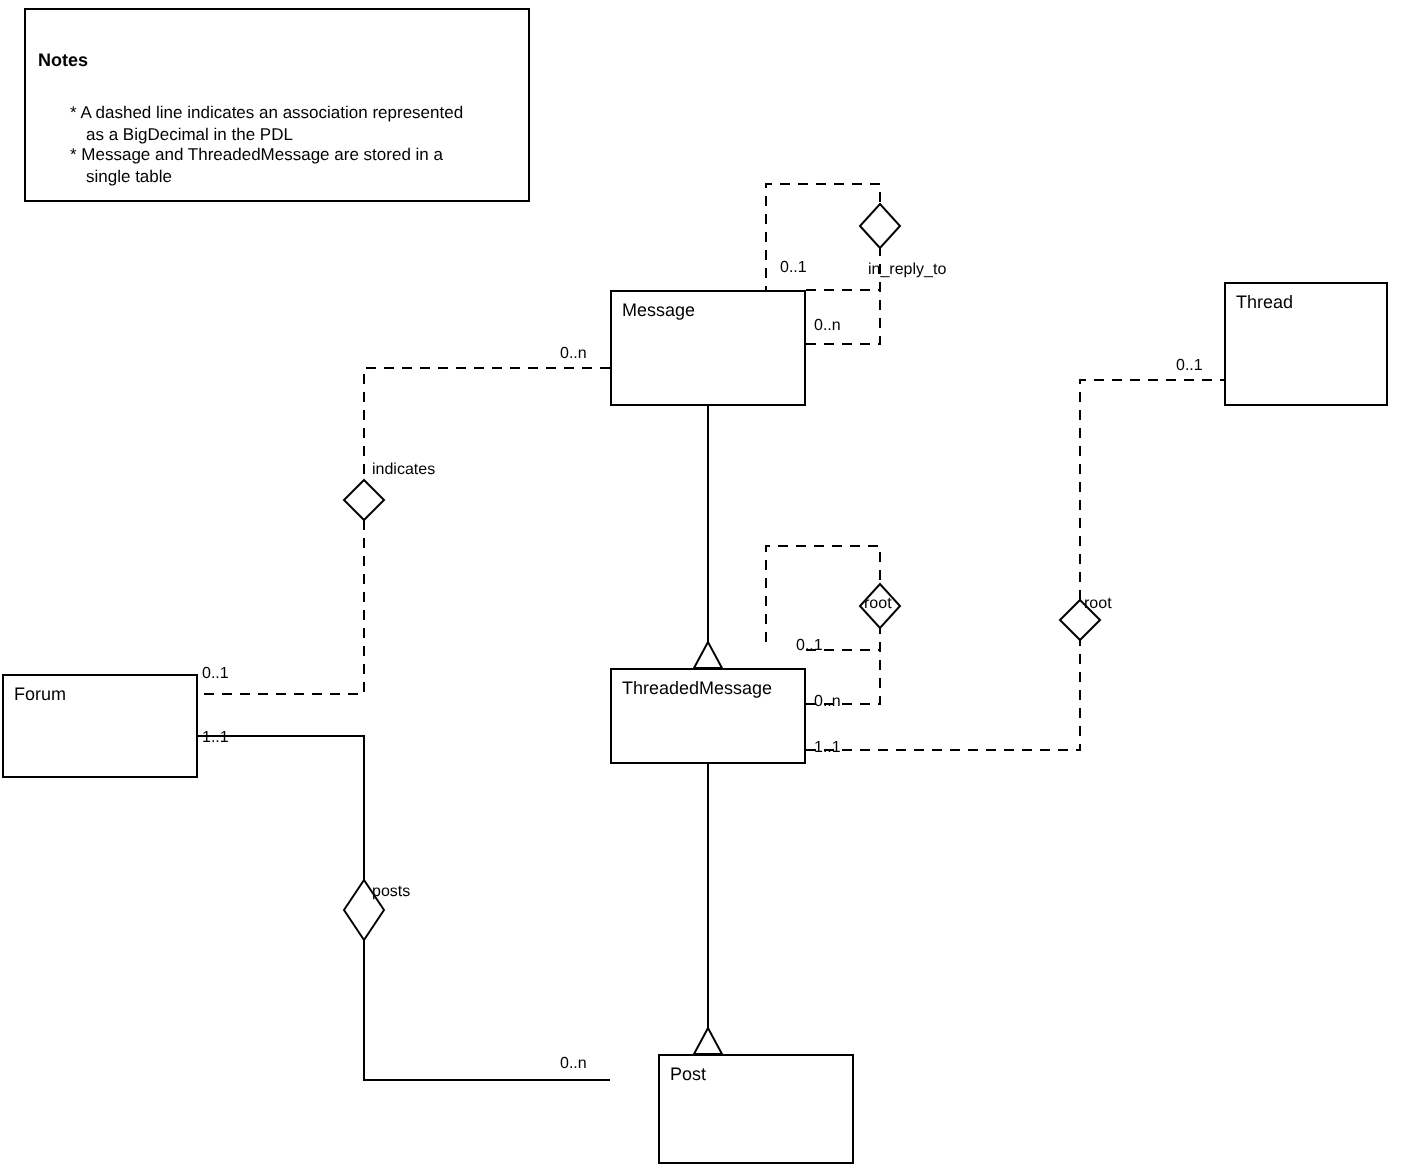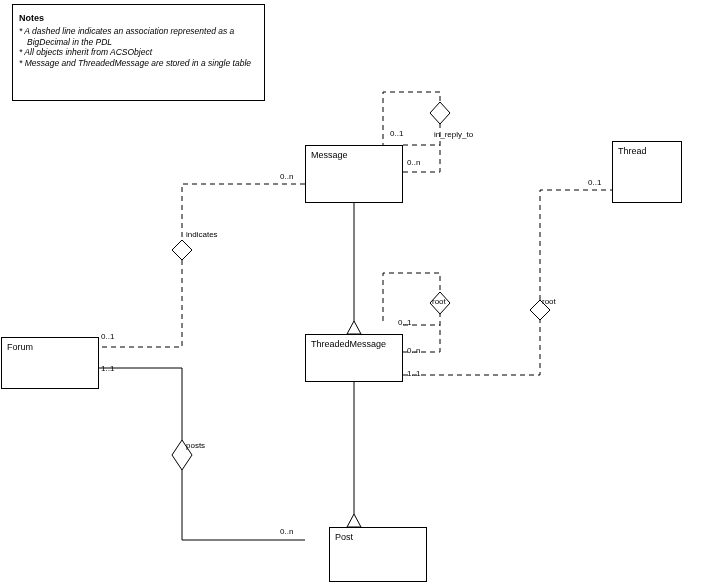--- a/index.html
+++ b/index.html
@@ -41,27 +41,26 @@
     position: absolute;
     box-sizing: border-box;
     border: 1px solid #000000;
     background: #ffffff;
     padding: 4px 6px 5px 6px;
   }
   .note-title {
     font-size: 9px;
     font-weight: bold;
     color: #000000;
-    margin: 4px 0 3px 0;
+    margin: 16px 0 3px 0;
   }
   .note-list {
-    margin: 0;
+    margin: 16px;
     padding: 0;
     list-style: none;
-    font-style: italic;
   }
   .note-list li {
     font-size: 8.5px;
     line-height: 10.5px;
     color: #000000;
     padding-left: 8px;
     text-indent: -8px;
   }
   .note-list li::before {
     content: "* ";
@@ -114,30 +113,29 @@
       <polygon points="430,303 440,314 450,303 440,292" fill="#ffffff"></polygon>
       <polygon points="540,300 550,310 540,320 530,310" fill="#ffffff"></polygon>
       <polygon points="182,440 192,455 182,470 172,455" fill="#ffffff"></polygon>
     </g>
   </svg>
 
   <div class="note" style="left:12px; top:4px; width:253px; height:97px;">
     <div class="note-title">Notes</div>
     <ul class="note-list">
       <li>A dashed line indicates an association represented as a BigDecimal in the PDL</li>
-      <li>All objects inherit from ACSObject</li>
       <li>Message and ThreadedMessage are stored in a single table</li>
     </ul>
   </div>
 
   <div class="box" style="left:305px; top:145px; width:98px; height:58px;">
     <span class="box-label">Message</span>
   </div>
 
-  <div class="box" style="left:612px; top:141px; width:70px; height:62px;">
+  <div class="box" style="left:612px; top:141px; width:82px; height:62px;">
     <span class="box-label">Thread</span>
   </div>
 
   <div class="box" style="left:1px; top:337px; width:98px; height:52px;">
     <span class="box-label">Forum</span>
   </div>
 
   <div class="box" style="left:305px; top:334px; width:98px; height:48px;">
     <span class="box-label">ThreadedMessage</span>
   </div>

